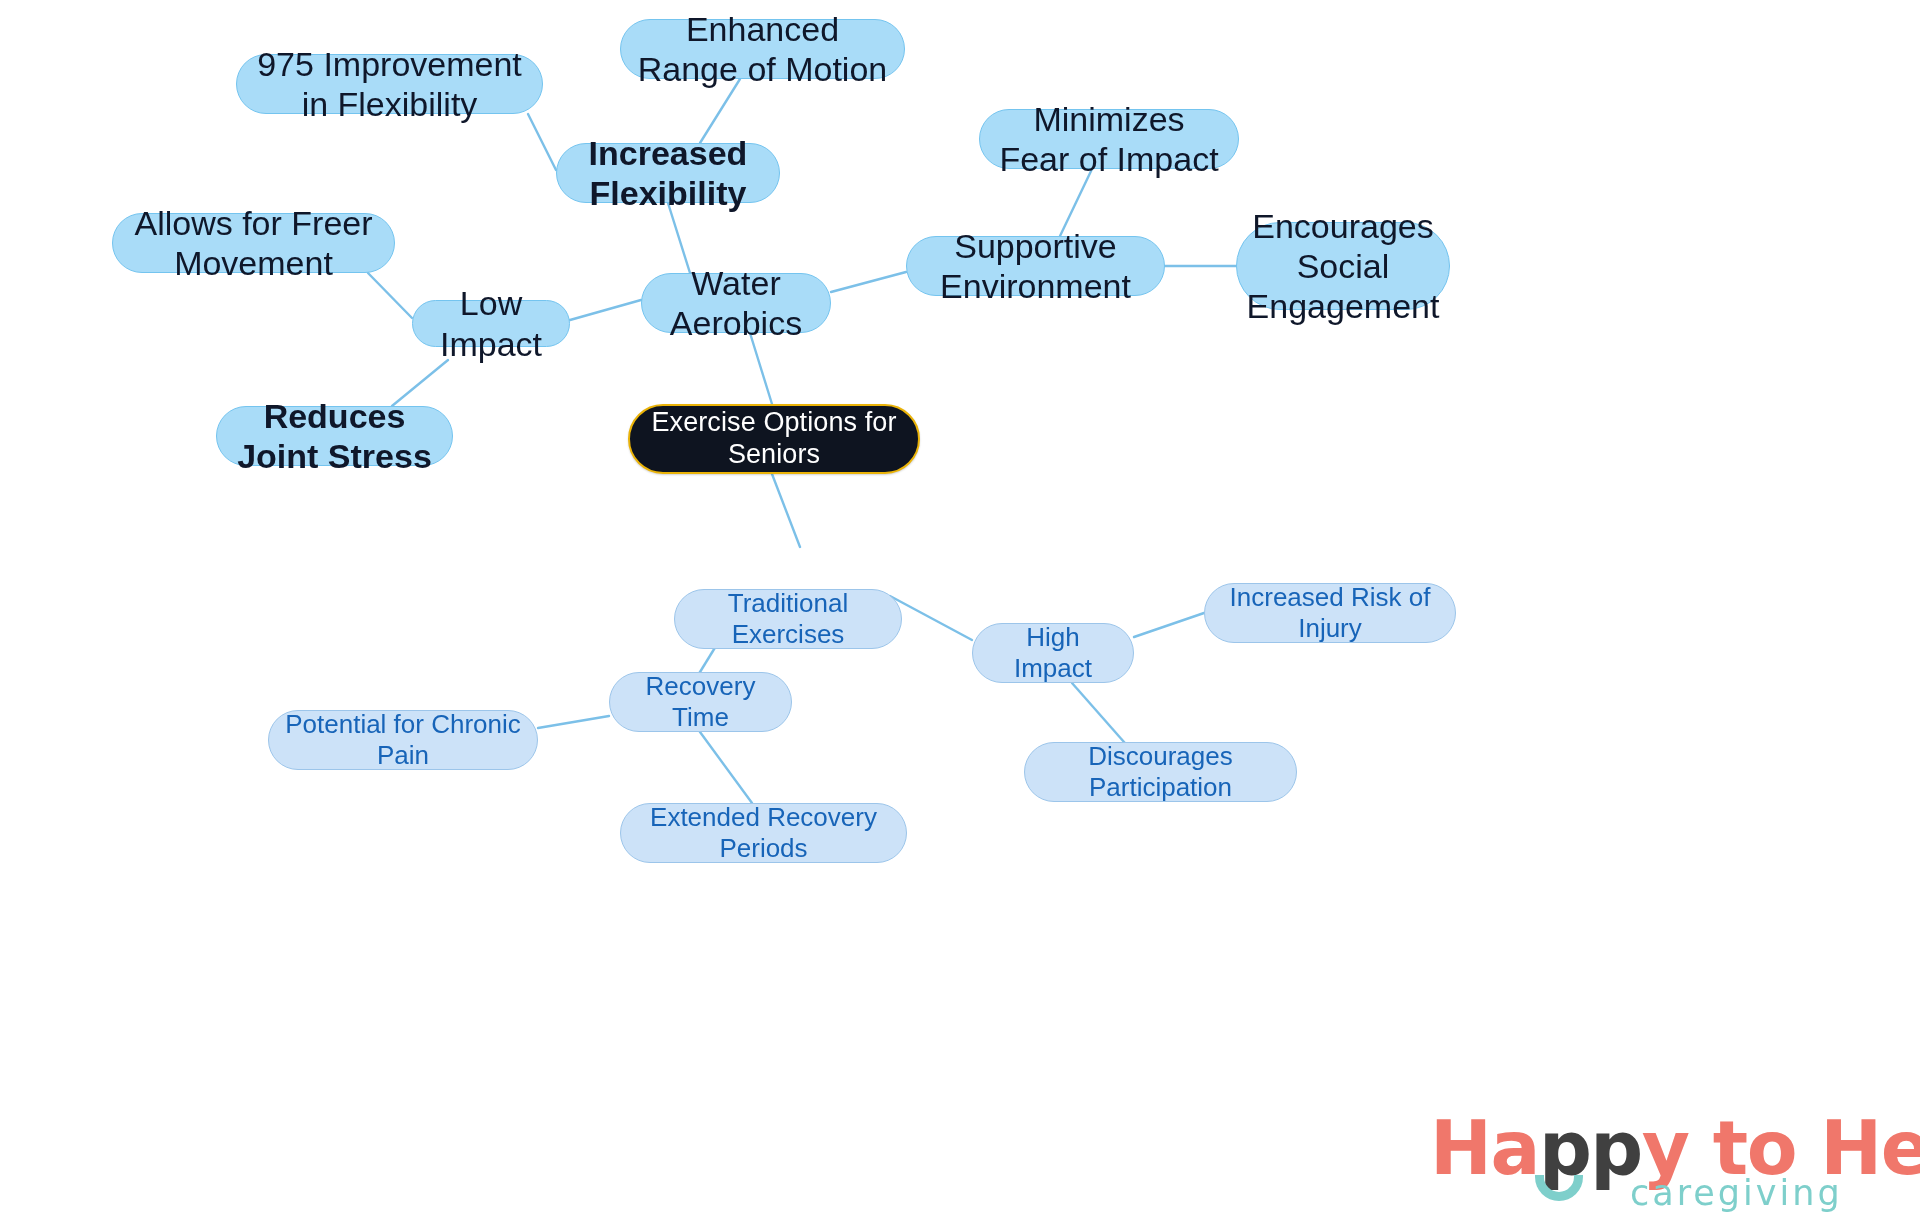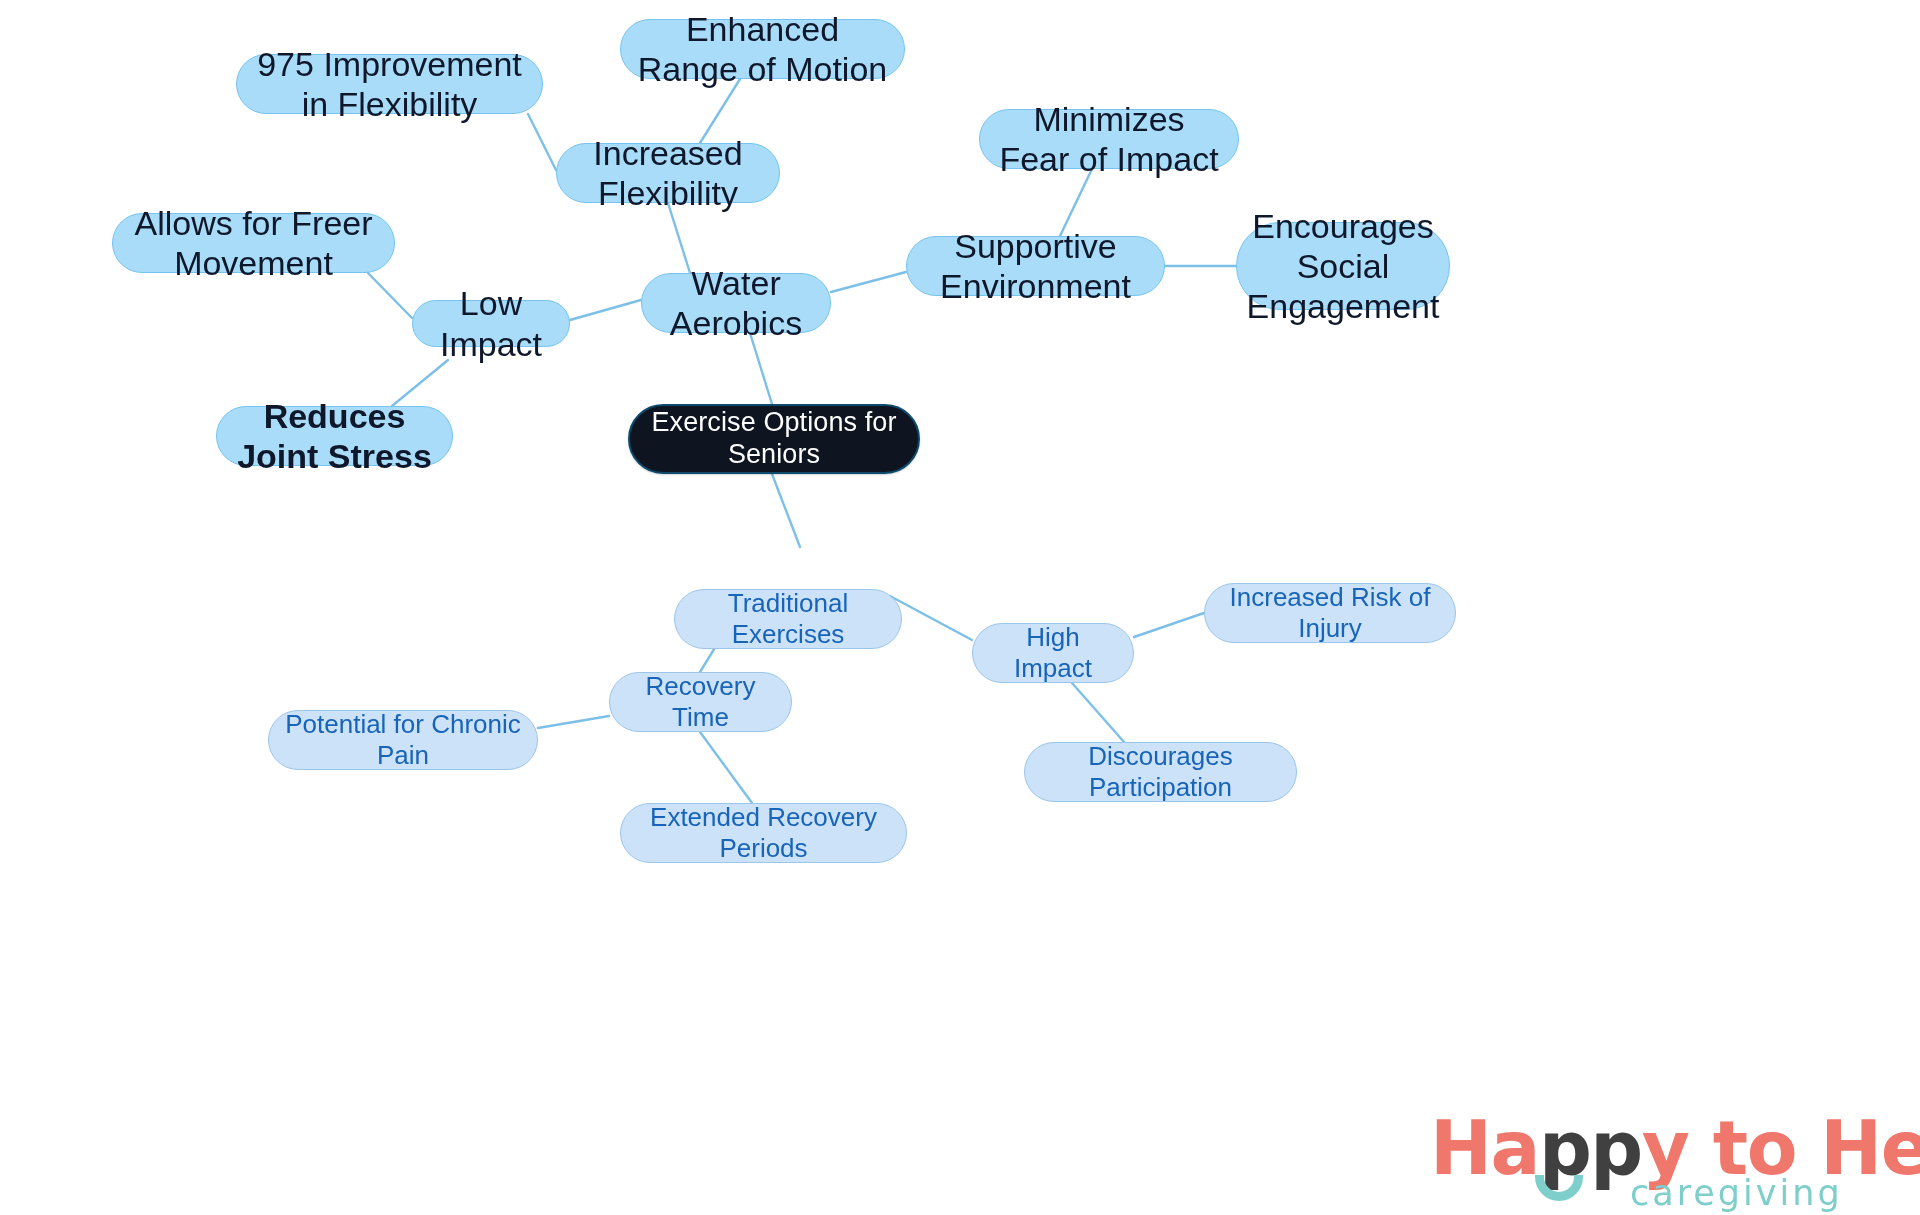--- a/index.html
+++ b/index.html
@@ -41,21 +41,21 @@
     text-align: center;
     border-radius: 999px;
     line-height: 1.18;
     white-space: pre-line;
     padding: 0 14px;
   }
 
   .node.root {
     background: #0e1420;
     color: #ffffff;
-    border: 2px solid #0c4a6e;
+    border: 2px solid #eab308;
     font-size: 27px;
     letter-spacing: 0.1px;
     box-shadow: 0 1px 2px rgba(0,0,0,0.18);
   }
 
   .node.branch-a {
     background: #a9dcf8;
     border: 1.6px solid #74c4ef;
     color: #0f172a;
     font-size: 34px;
@@ -131,21 +131,21 @@
       <line x1="1134" y1="637" x2="1204" y2="613" stroke="#7cc0e8" stroke-width="2.4" stroke-linecap="round"></line>
       <line x1="1072" y1="683" x2="1124" y2="742" stroke="#7cc0e8" stroke-width="2.4" stroke-linecap="round"></line>
       <line x1="740" y1="607" x2="700" y2="672" stroke="#7cc0e8" stroke-width="2.4" stroke-linecap="round"></line>
       <line x1="609" y1="716" x2="538" y2="728" stroke="#7cc0e8" stroke-width="2.4" stroke-linecap="round"></line>
       <line x1="700" y1="732" x2="752" y2="803" stroke="#7cc0e8" stroke-width="2.4" stroke-linecap="round"></line>
     </svg>
 
   <div id="nodes">
       <div class="node root" style="left: 628px; top: 404px; width: 292px; height: 70px;">Exercise Options for Seniors</div>
       <div class="node branch-a" style="left: 641px; top: 273px; width: 190px; height: 60px;">Water Aerobics</div>
-      <div class="node branch-a" style="left: 556px; top: 143px; width: 224px; height: 60px;">Increased Flexibility</div>
+      <div class="node branch-a" style="left: 556px; top: 143px; width: 224px; height: 60px; font-weight: bold;">Increased Flexibility</div>
       <div class="node branch-a" style="left: 236px; top: 54px; width: 307px; height: 60px;">975 Improvement in Flexibility</div>
       <div class="node branch-a" style="left: 620px; top: 19px; width: 285px; height: 60px;">Enhanced Range of Motion</div>
       <div class="node branch-a" style="left: 412px; top: 300px; width: 158px; height: 47px;">Low Impact</div>
       <div class="node branch-a" style="left: 112px; top: 213px; width: 283px; height: 60px;">Allows for Freer Movement</div>
       <div class="node branch-a" style="left: 216px; top: 406px; width: 237px; height: 60px; font-weight: bold;">Reduces Joint Stress</div>
       <div class="node branch-a" style="left: 906px; top: 236px; width: 259px; height: 60px;">Supportive Environment</div>
       <div class="node branch-a" style="left: 979px; top: 109px; width: 260px; height: 60px;">Minimizes Fear of Impact</div>
       <div class="node branch-a" style="left: 1236px; top: 222px; width: 214px; height: 88px;">Encourages Social
 Engagement</div>
       <div class="node branch-b" style="left: 674px; top: 547px; width: 228px; height: 60px; margin-top: 42px;">Traditional Exercises</div>

